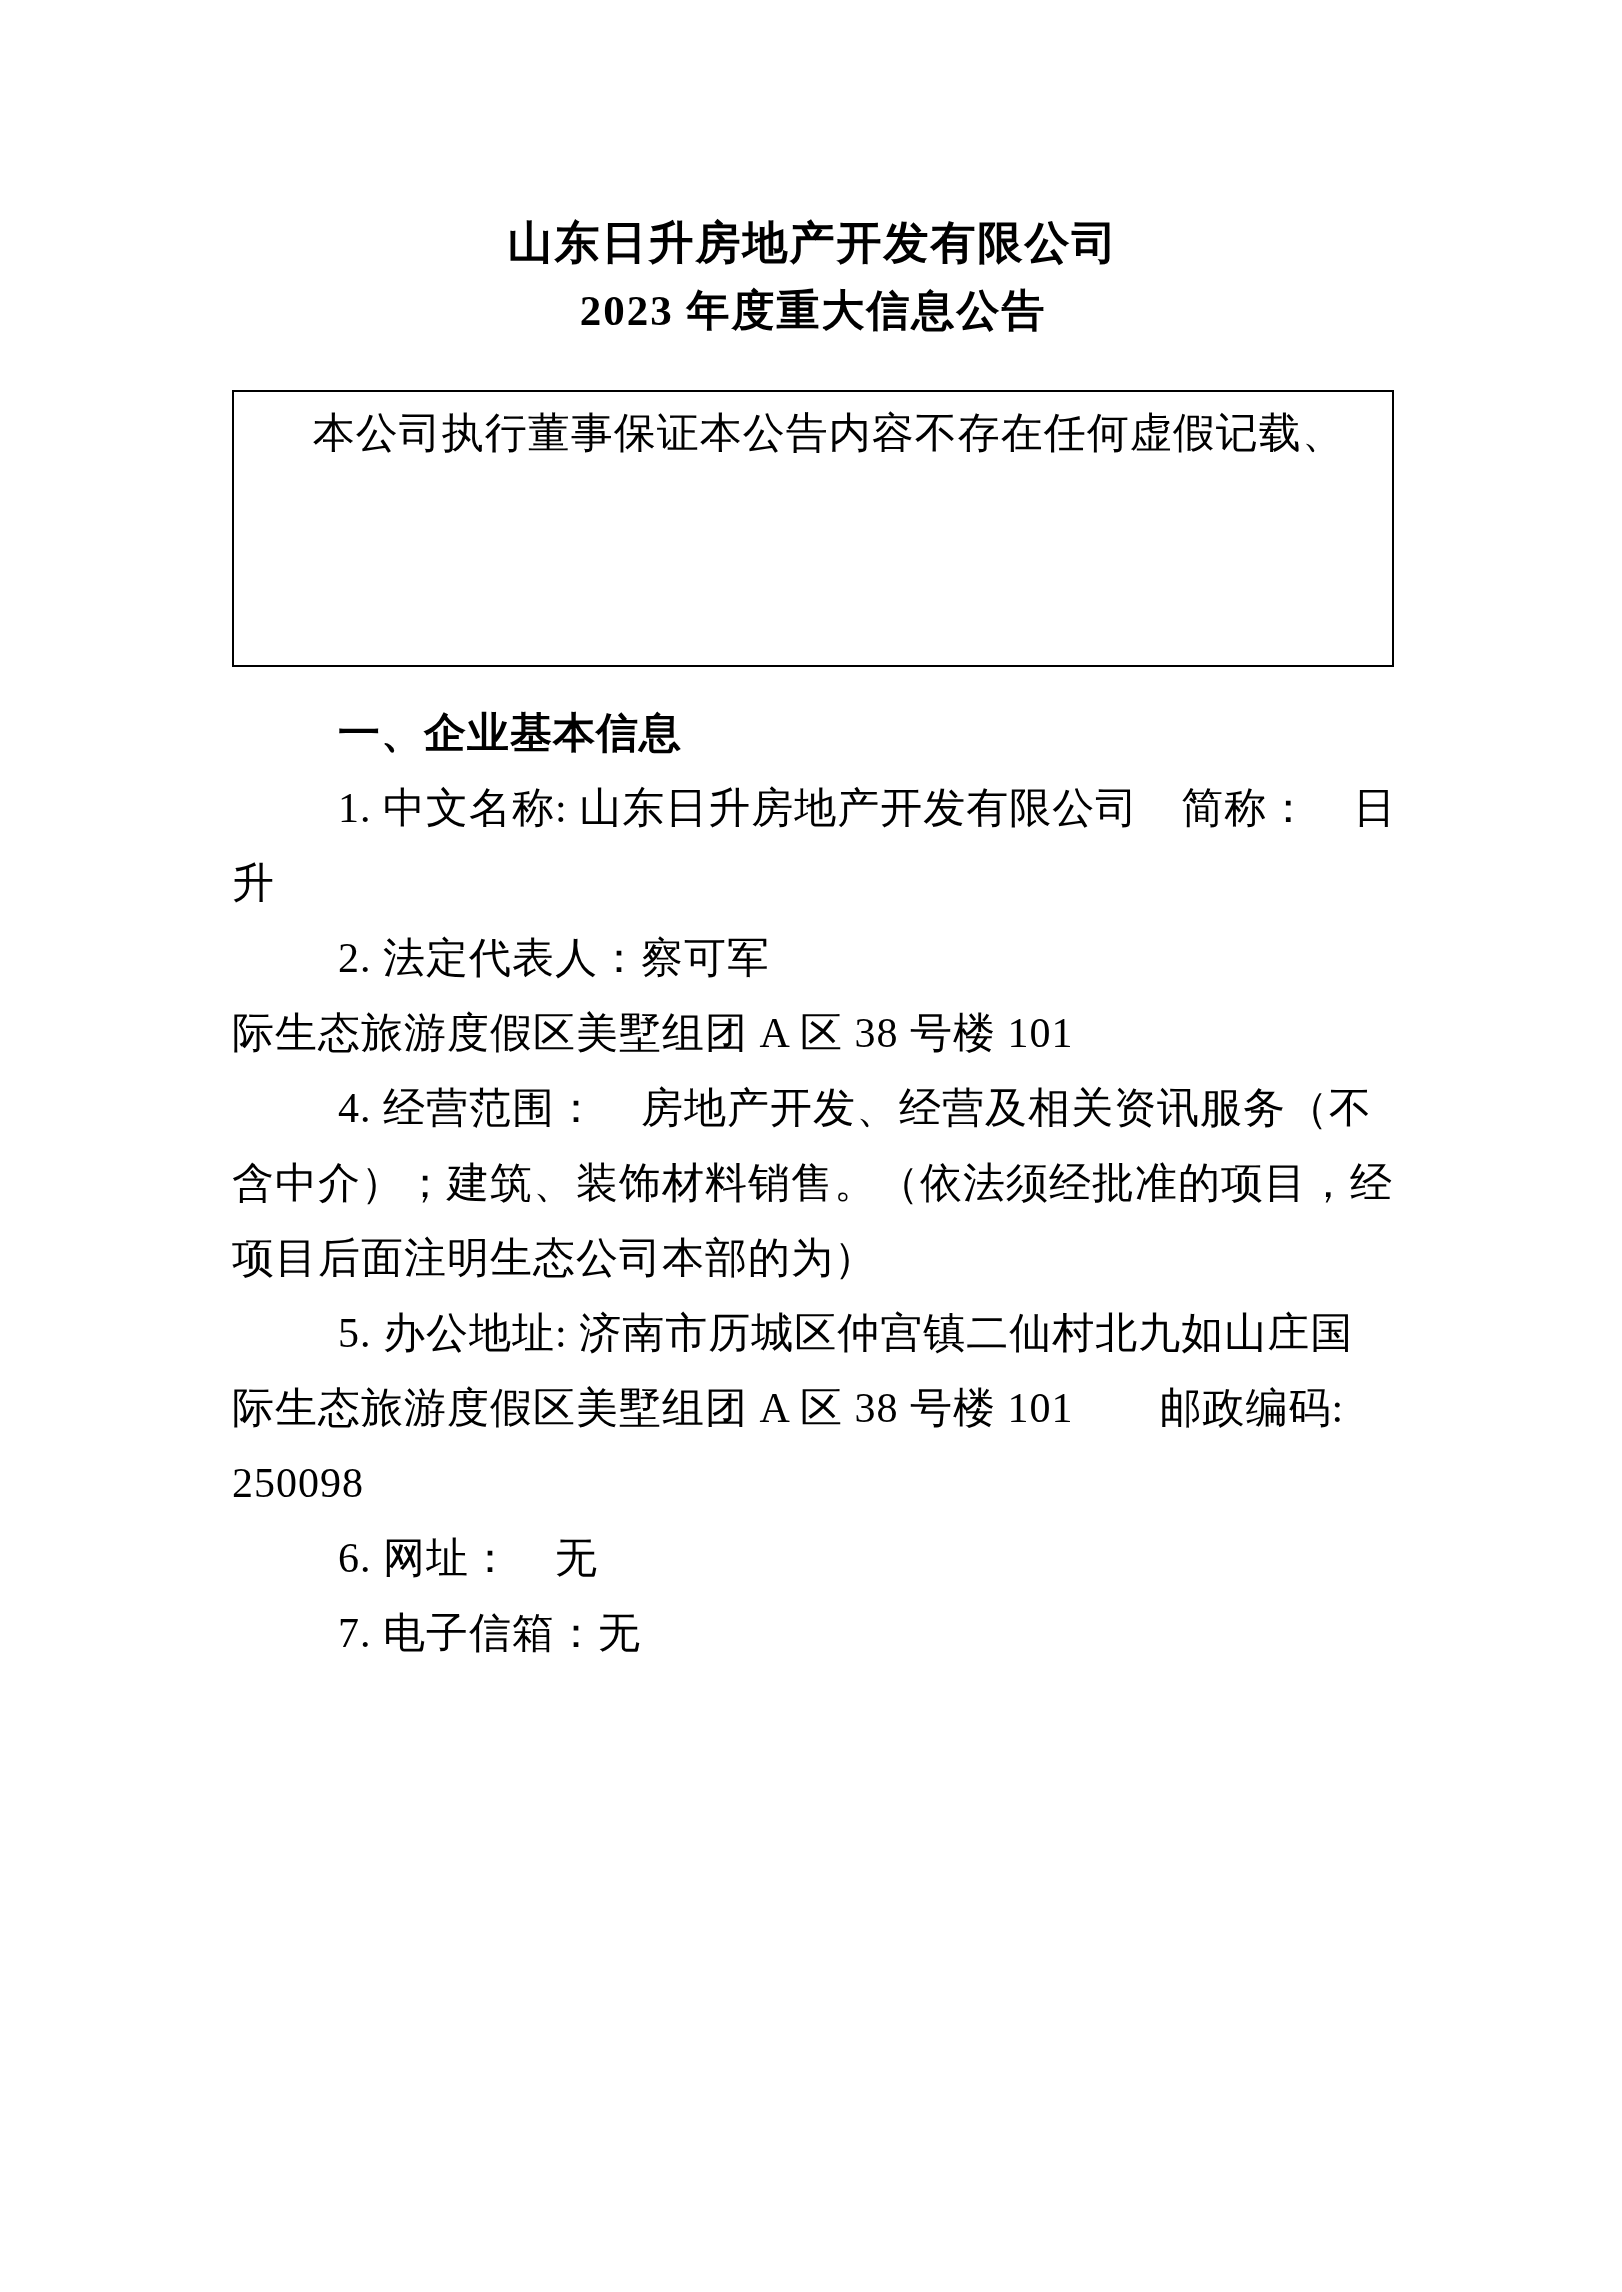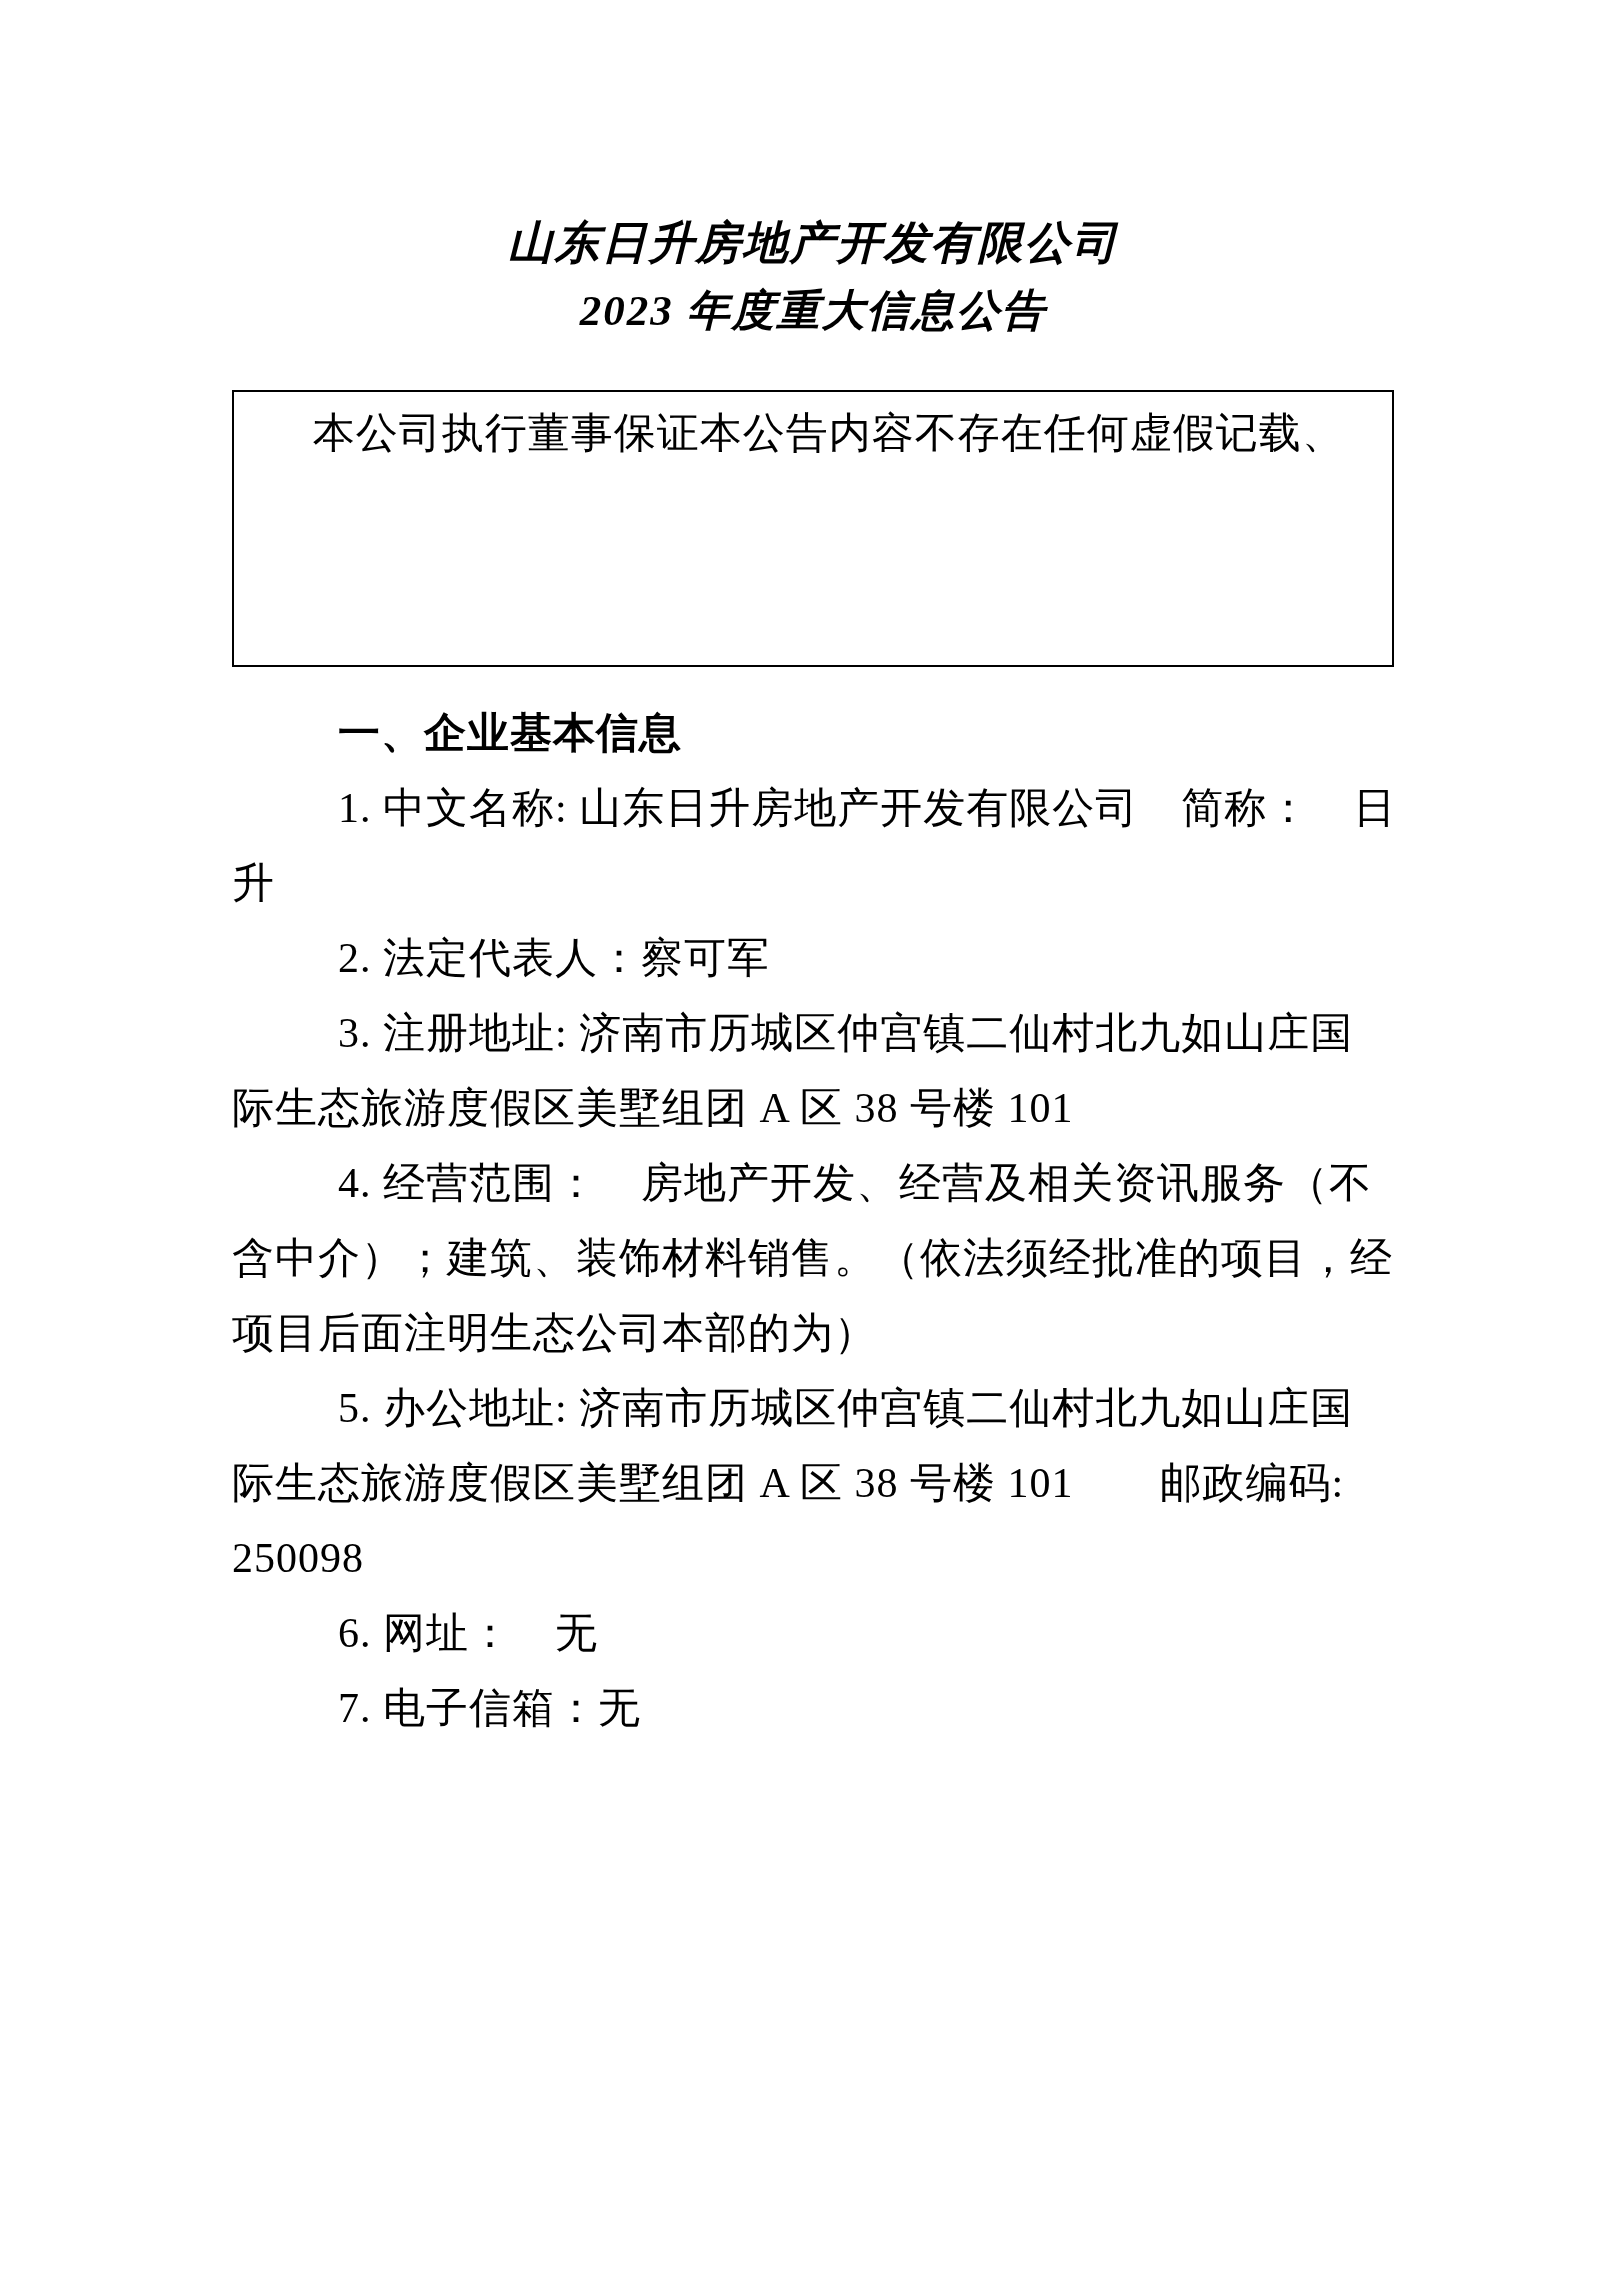--- a/index.html
+++ b/index.html
@@ -16,21 +16,20 @@
     background: #ffffff;
     overflow: hidden;
   }
   .content {
     padding: 216px 228px 0 232px;
   }
   .title {
     text-align: center;
     font-weight: bold;
     white-space: nowrap;
-    font-style: italic;
   }
   .title-1 {
     font-size: 45px;
     line-height: 55px;
     letter-spacing: 2px;
   }
   .title-2 {
     font-size: 43px;
     line-height: 55px;
     margin-top: 12px;
@@ -86,21 +85,20 @@
 
 
     <div class="section">
       <div class="heading">一、企业基本信息</div>
 
       <div class="line first">1. 中文名称: 山东日升房地产开发有限公司　简称：　日</div>
       <div class="line">升</div>
 
       <div class="line first">2. 法定代表人：察可军</div>
 
-      <div class="line first">3. 注册地址: 济南市历城区仲宫镇二仙村北九如山庄国</div>
       <div class="line">际生态旅游度假区美墅组团 A 区 38 号楼 101</div>
 
       <div class="line first">4. 经营范围：　房地产开发、经营及相关资讯服务（不</div>
       <div class="line">含中介）；建筑、装饰材料销售。（依法须经批准的项目，经</div>
       <div class="line">项目后面注明生态公司本部的为）</div>
 
       <div class="line first">5. 办公地址: 济南市历城区仲宫镇二仙村北九如山庄国</div>
       <div class="line">际生态旅游度假区美墅组团 A 区 38 号楼 101　　邮政编码:</div>
       <div class="line">250098</div>
 

